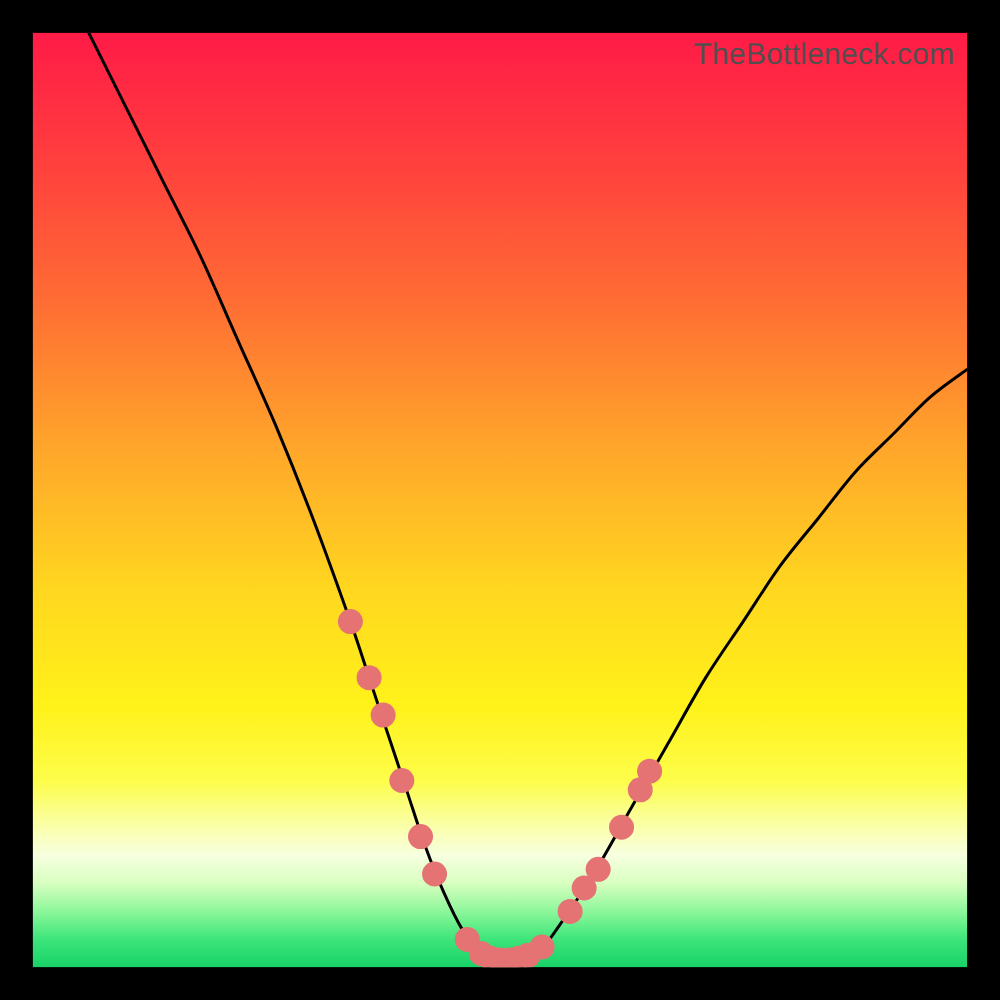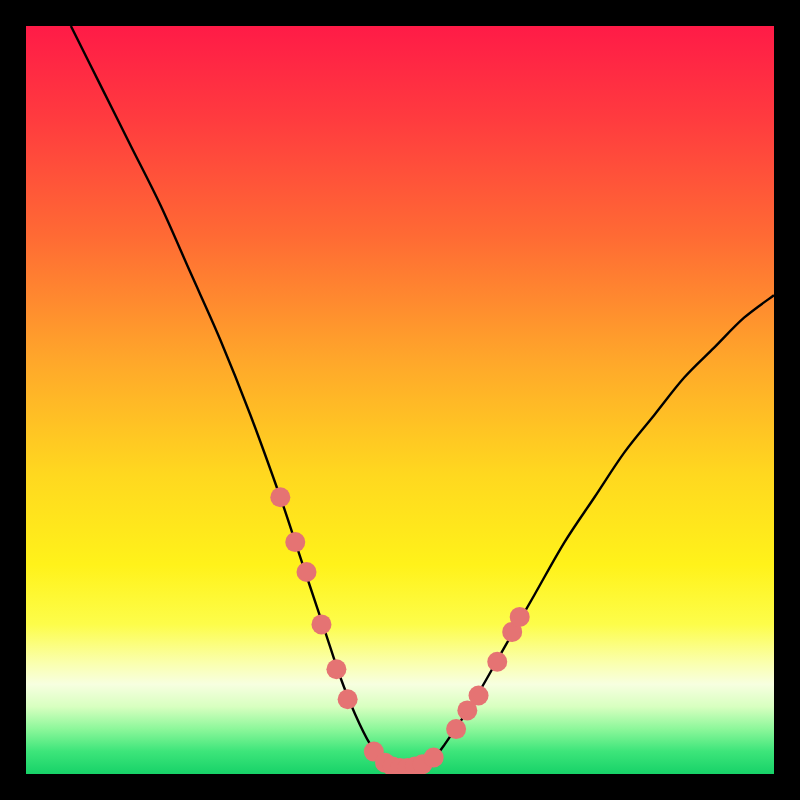--- a/index.html
+++ b/index.html
@@ -39,20 +39,21 @@
   }
   svg {
     display: block;
   }
 </style>
 </head>
 <body>
 
 <div class="frame">
   <div class="plot">
+    <div class="watermark">TheBottleneck.com</div>
     <svg id="chart-svg" width="748" height="748" viewBox="0 0 748 748">
       <defs>
         <linearGradient id="bg-grad" x1="0" y1="0" x2="0" y2="1">
             <stop offset="0.00%" stop-color="#ff1b47"></stop>
             <stop offset="12.00%" stop-color="#ff3a3f"></stop>
             <stop offset="28.00%" stop-color="#ff6a34"></stop>
             <stop offset="45.00%" stop-color="#ffa82a"></stop>
             <stop offset="60.00%" stop-color="#ffd81f"></stop>
             <stop offset="72.00%" stop-color="#fff21a"></stop>
             <stop offset="80.00%" stop-color="#fdfd4a"></stop>

